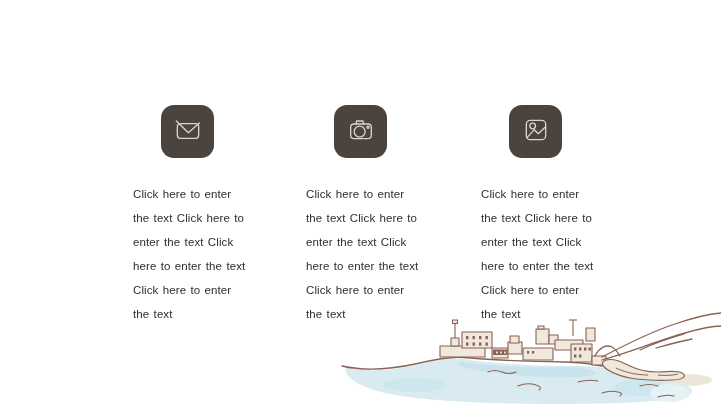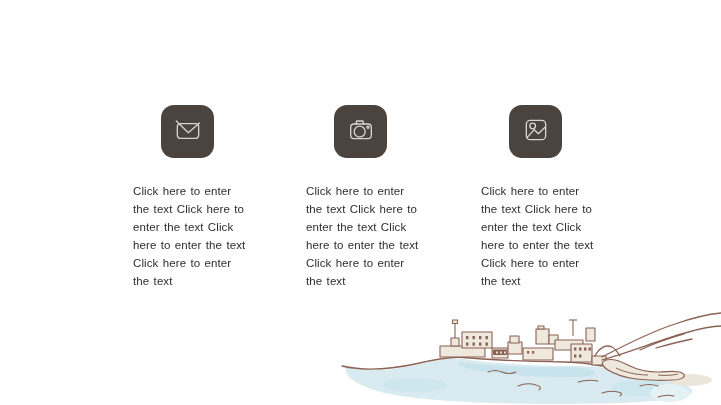--- a/index.html
+++ b/index.html
@@ -29,21 +29,21 @@
     width:32px;height:32px;
     fill:none;
     stroke:#d9d4ce;
     stroke-width:2;
     stroke-linecap:round;
     stroke-linejoin:round;
   }
   .desc{
     margin-top:24px;
     font-size:11.5px;
-    line-height:18px;
+    line-height:24px;
     letter-spacing:0.1px;
     word-spacing:1px;
     color:#2e2e2e;
     text-align:left;
   }
   .illustration{
     position:absolute;
     left:340px;top:300px;
     width:381px;height:105px;
   }

